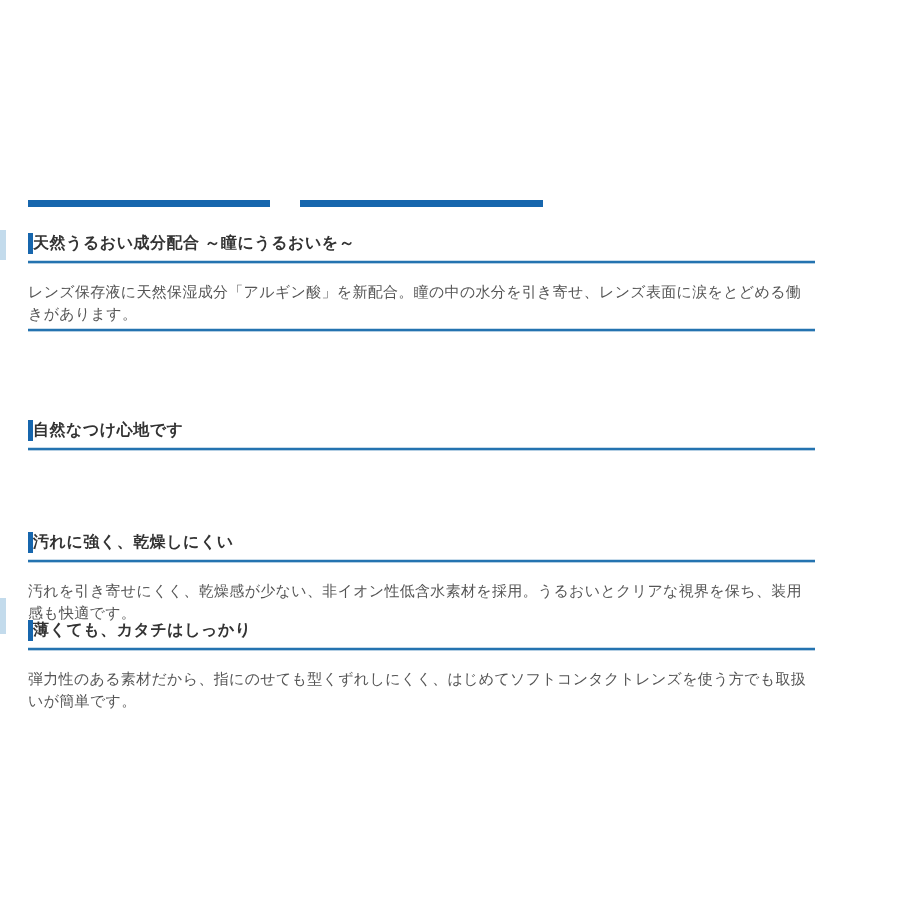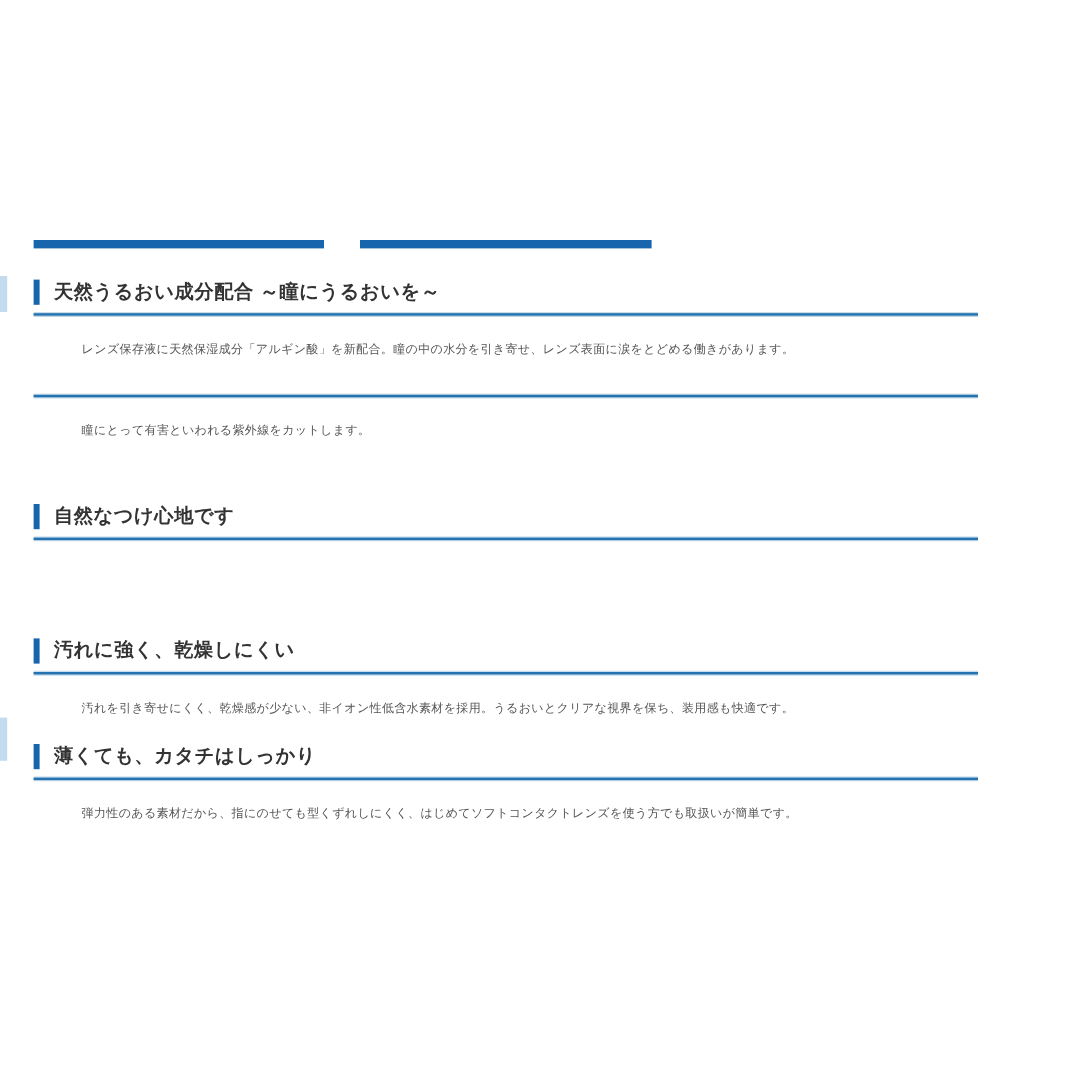--- a/index.html
+++ b/index.html
@@ -50,38 +50,37 @@
   .sec-heading{
     display:flex;align-items:center;
     height:24px;
   }
   .accent{
     width:5px;height:21px;
     background:var(--accent-blue);
     flex:0 0 auto;
   }
   .sec-title{
-    margin-left:12px;
+    margin-left:0;
     font-size:16px;font-weight:bold;
     color:var(--heading-text);
     letter-spacing:0.5px;
     white-space:nowrap;
   }
   .sec-underline{
     margin-top:6px;
     height:2px;width:100%;
     background:var(--underline-blue);
     box-shadow:0 1px 0 rgba(36,115,176,0.35), 0 -1px 0 rgba(36,115,176,0.25);
   }
   .sec-body{
     margin-top:18px;
-    font-size:10px;line-height:22px;
+    font-size:15px;line-height:22px;
     color:var(--body-text);
     letter-spacing:0.3px;
-    margin-left:40px;
   }
 </style>
 </head>
 <body>
 
 <div class="page">
 
   <div class="ghost-bar ghost-1"></div>
   <div class="ghost-bar ghost-2"></div>
 
@@ -94,21 +93,20 @@
     <div class="sec-heading">
       <span class="accent"></span>
       <span class="sec-title">天然うるおい成分配合 ～瞳にうるおいを～</span>
     </div>
     <div class="sec-underline"></div>
     <p class="sec-body">レンズ保存液に天然保湿成分「アルギン酸」を新配合。瞳の中の水分を引き寄せ、レンズ表面に涙をとどめる働きがあります。</p>
   </section>
 
   <section class="section sec-2">
     <div class="sec-underline"></div>
-    <p class="sec-body">瞳にとって有害といわれる紫外線をカットします。</p>
   </section>
 
   <section class="section sec-3">
     <div class="sec-heading">
       <span class="accent"></span>
       <span class="sec-title">自然なつけ心地です</span>
     </div>
     <div class="sec-underline"></div>
   </section>
 

